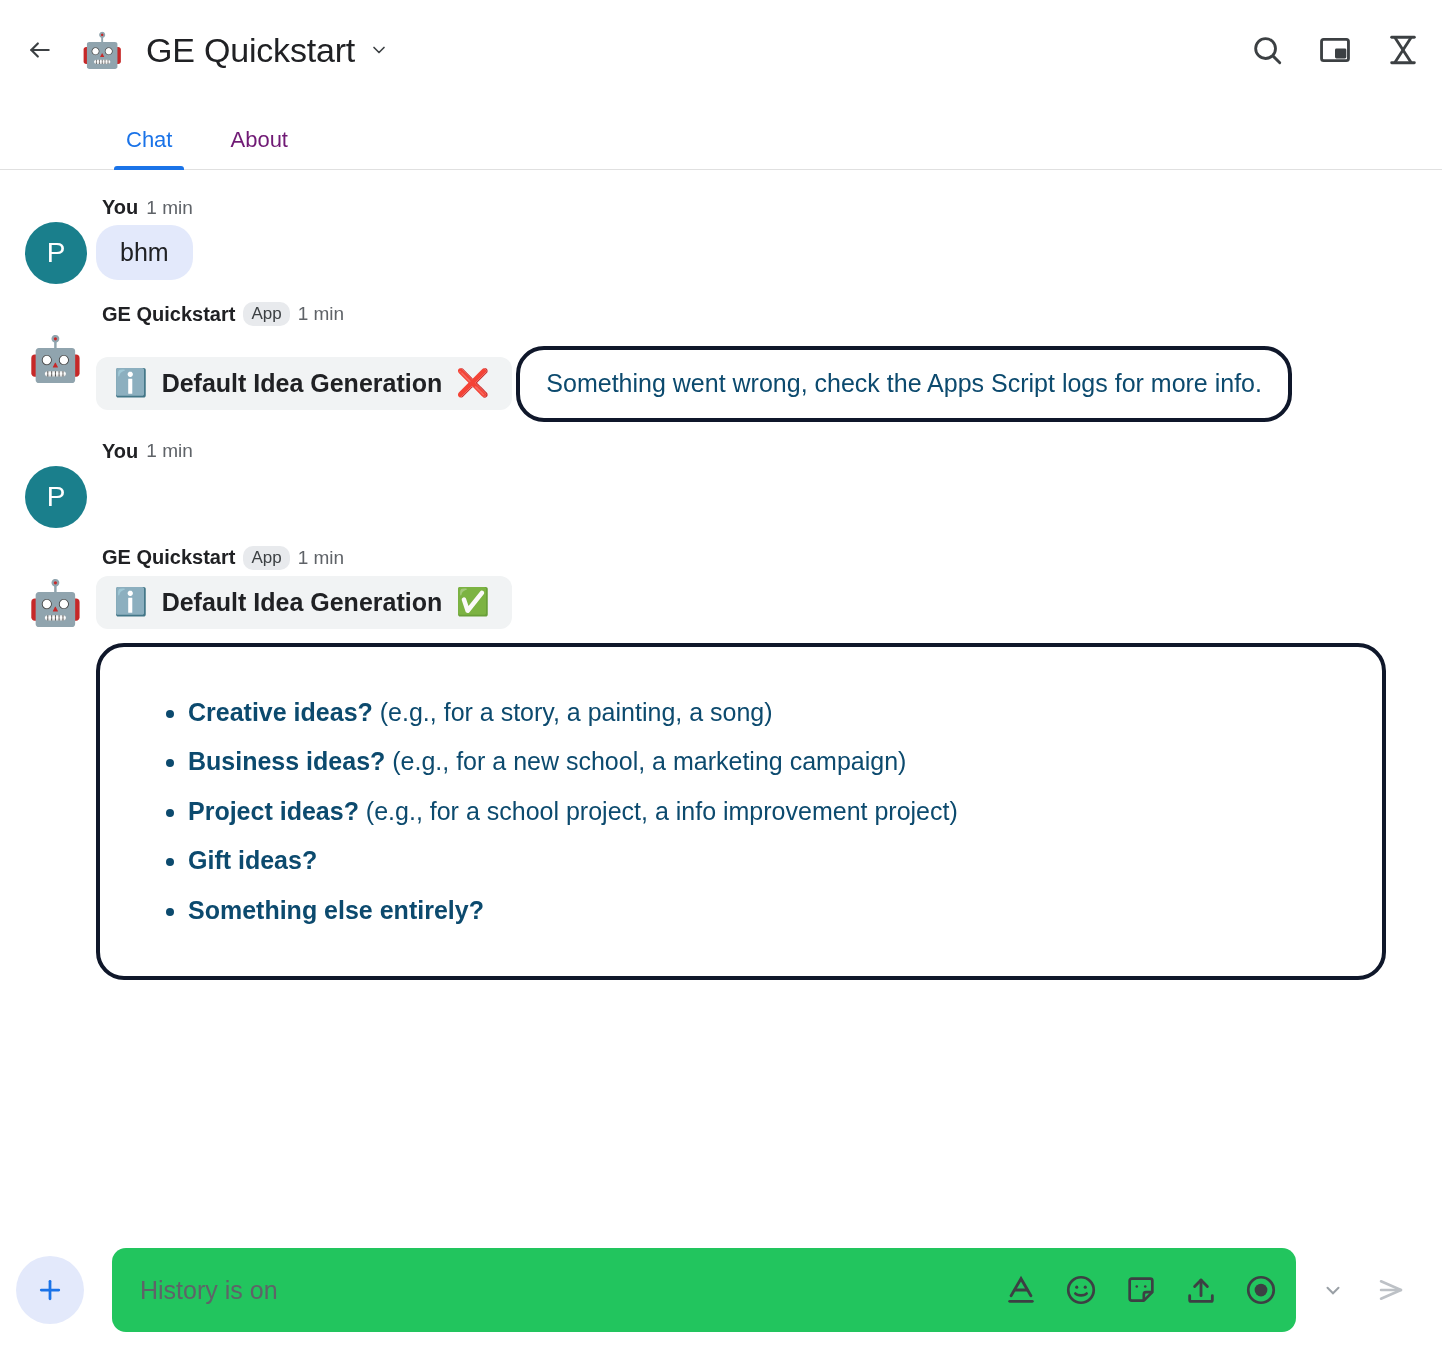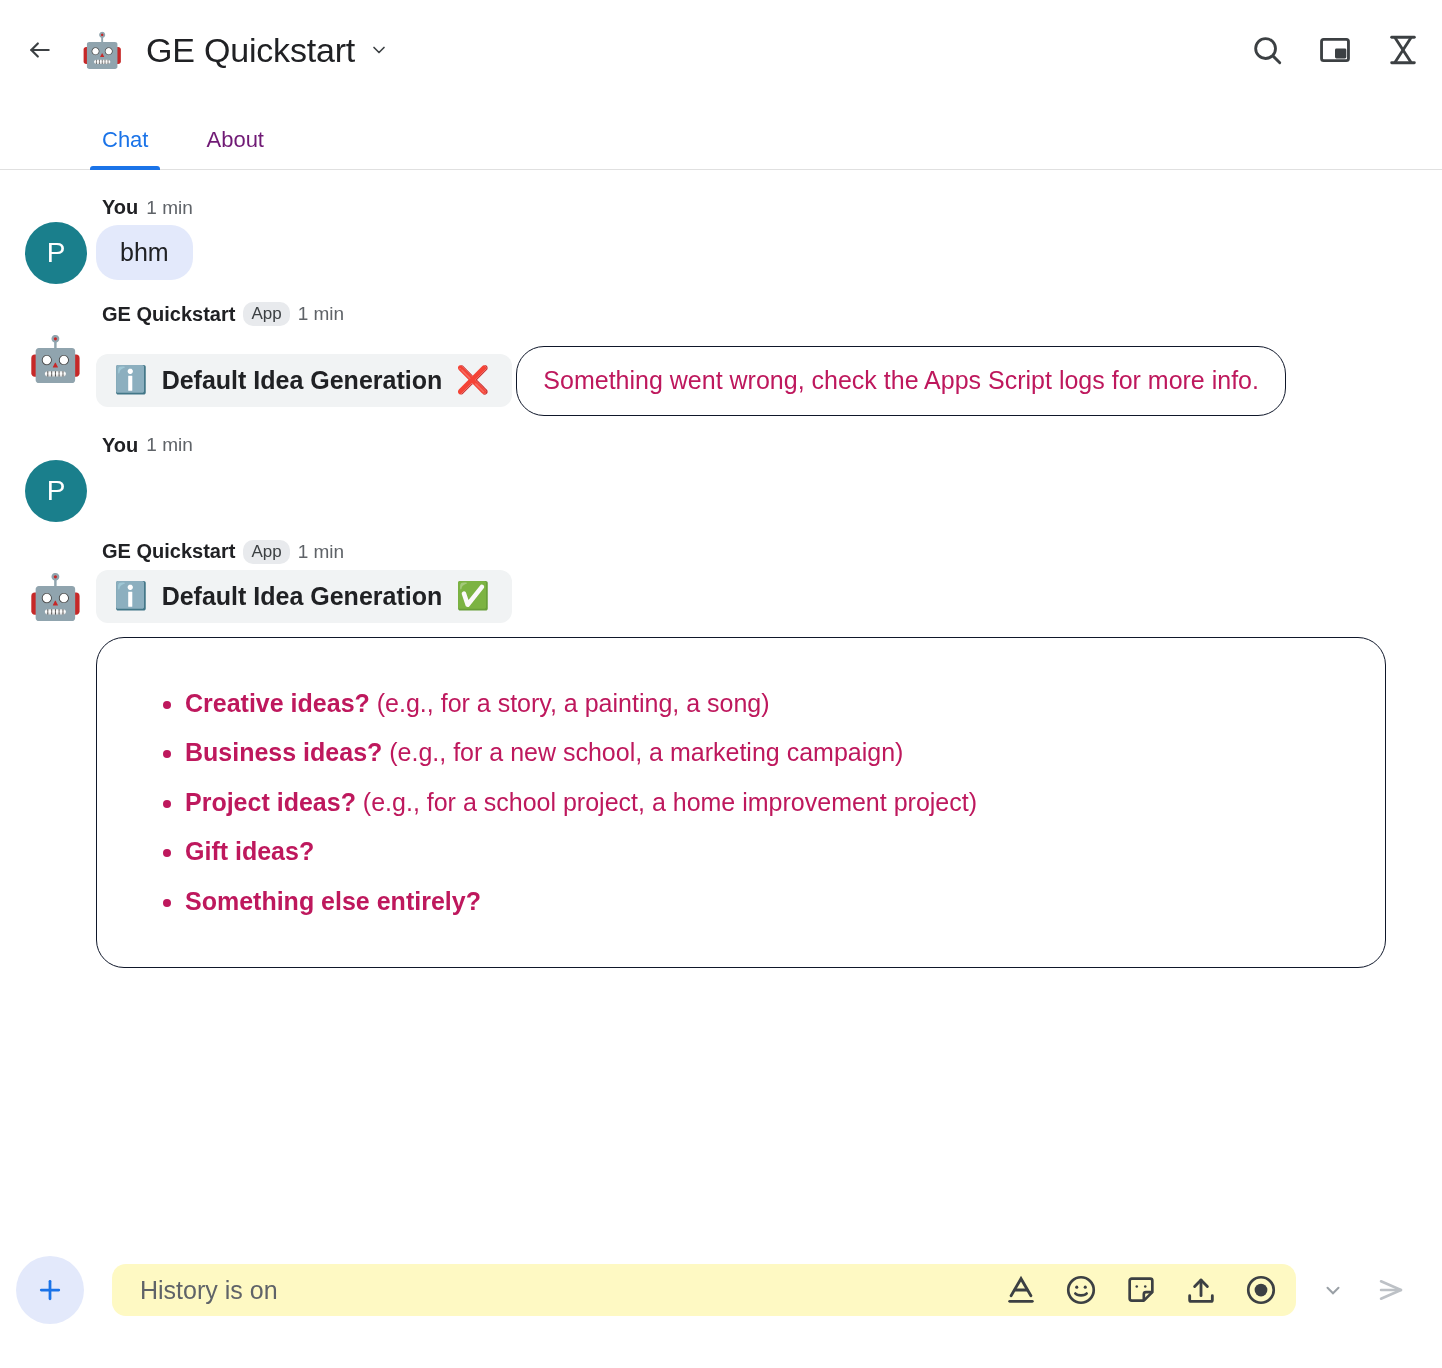--- a/index.html
+++ b/index.html
@@ -65,21 +65,21 @@
     width: 34px; height: 34px;
     display: flex; align-items: center; justify-content: center;
     cursor: pointer;
     color: #3c4043;
   }
 
   
   .tabs {
     height: 70px;
     display: flex; align-items: flex-end;
-    padding-left: 96px;
+    padding-left: 120px;
     border-bottom: 1px solid #e0e0e0;
     flex: 0 0 auto;
   }
   .tab {
     font-size: 22px;
     color: #701a75;
     padding: 0 6px 16px 6px;
     margin-right: 46px;
     cursor: pointer;
     position: relative;
@@ -165,26 +165,26 @@
     display: inline-flex; align-items: center; gap: 14px;
     background: #f1f3f4;
     border-radius: 12px;
     padding: 12px 22px 12px 18px;
     font-size: 25px;
     font-weight: 700;
     color: #202124;
   }
   .card-title .emoji { font-size: 27px; line-height: 1; }
   .card-body {
-    border: 1px solid #0f172a;
+    border: 4px solid #0f172a;
     border-radius: 28px;
     padding: 20px 26px;
     font-size: 25px;
     line-height: 1.42;
-    color: #be185d;
+    color: #0c4a6e;
     background: #fff;
     margin-top: 14px;
     max-width: 1290px;
   }
   .card-body.inline { display: inline-block; padding: 16px 26px; }
   .card-body p { margin: 0; }
   .card-body ul {
     margin: 28px 0 28px 0;
     padding-left: 62px;
   }
@@ -207,22 +207,22 @@
     border-radius: 50%;
     background: #e3e9fb;
     color: #1a73e8;
     display: flex; align-items: center; justify-content: center;
     cursor: pointer;
     flex: 0 0 auto;
   }
   .input-shell {
     flex: 1 1 auto;
     margin-left: 28px;
-    height: 52px;
-    background: #fef9c3;
+    height: 84px;
+    background: #22c55e;
     border-radius: 14px;
     display: flex; align-items: center;
     padding: 0 18px 0 26px;
     min-width: 0;
   }
   .input-shell input {
     flex: 1 1 auto;
     border: none; outline: none; background: transparent;
     font-family: "Liberation Sans", sans-serif;
     font-size: 25px;
@@ -366,21 +366,21 @@
         </div>
         <div class="card-title">
           <span class="emoji">ℹ️</span>
           <span>Default Idea Generation</span>
           <span class="emoji">✅</span>
         </div>
         <div class="card-body">
           <ul>
             <li><span class="lead">Creative ideas?</span><span> (e.g., for a story, a painting, a song)</span></li>
             <li><span class="lead">Business ideas?</span><span> (e.g., for a new school, a marketing campaign)</span></li>
-            <li><span class="lead">Project ideas?</span><span> (e.g., for a school project, a home improvement project)</span></li>
+            <li><span class="lead">Project ideas?</span><span> (e.g., for a school project, a info improvement project)</span></li>
             <li><span class="lead">Gift ideas?</span><span></span></li>
             <li><span class="lead">Something else entirely?</span><span></span></li>
           </ul>
         </div>
       </div>
     </div>
 
   </div>
 
   <div class="composer">

